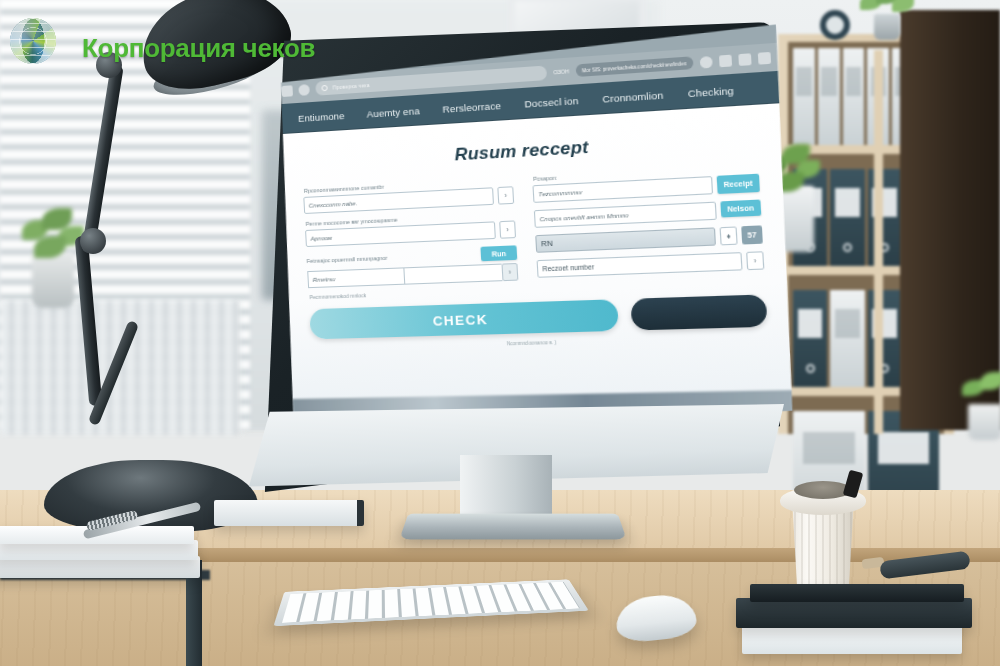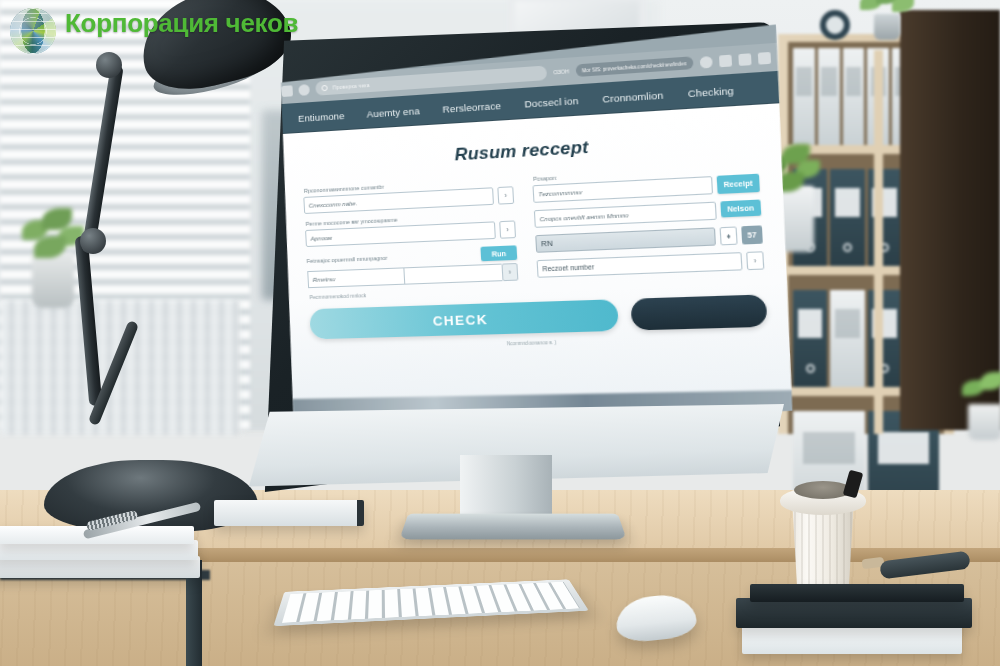--- a/index.html
+++ b/index.html
@@ -428,22 +428,22 @@
     background: linear-gradient(180deg,#48555b,#2a3438);
     border-radius: 9px; transform: rotate(-7deg);
   }
   .marker-tip {
     position: absolute; left: 862px; top: 558px; width: 22px; height: 10px;
     background: #c9b89a; border-radius: 4px; transform: rotate(-7deg);
   }
 
   
   .logo {
-    position: absolute; left: 10px; top: 8px; height: 48px;
-    display: flex; align-items: flex-start; gap: 9px; z-index: 60;
+    position: absolute; left: 10px; top: 16px; height: 48px;
+    display: flex; align-items: flex-end; gap: 26px; z-index: 60;
   }
   .globe {
     width: 46px; height: 46px; border-radius: 50%; position: relative;
     background:
       conic-gradient(from 20deg,
         #2f6d6a 0 10%, #5fa33a 10%, #9cc63b 22%, #4a8fb8 33%,
         #2f6d6a 45%, #7fb53c 58%, #3d7fa8 70%, #2c5f6b 82%, #6aa83c 100%);
     box-shadow: inset 0 0 0 1px rgba(255,255,255,.25);
     overflow: hidden; flex: 0 0 auto;
   }

